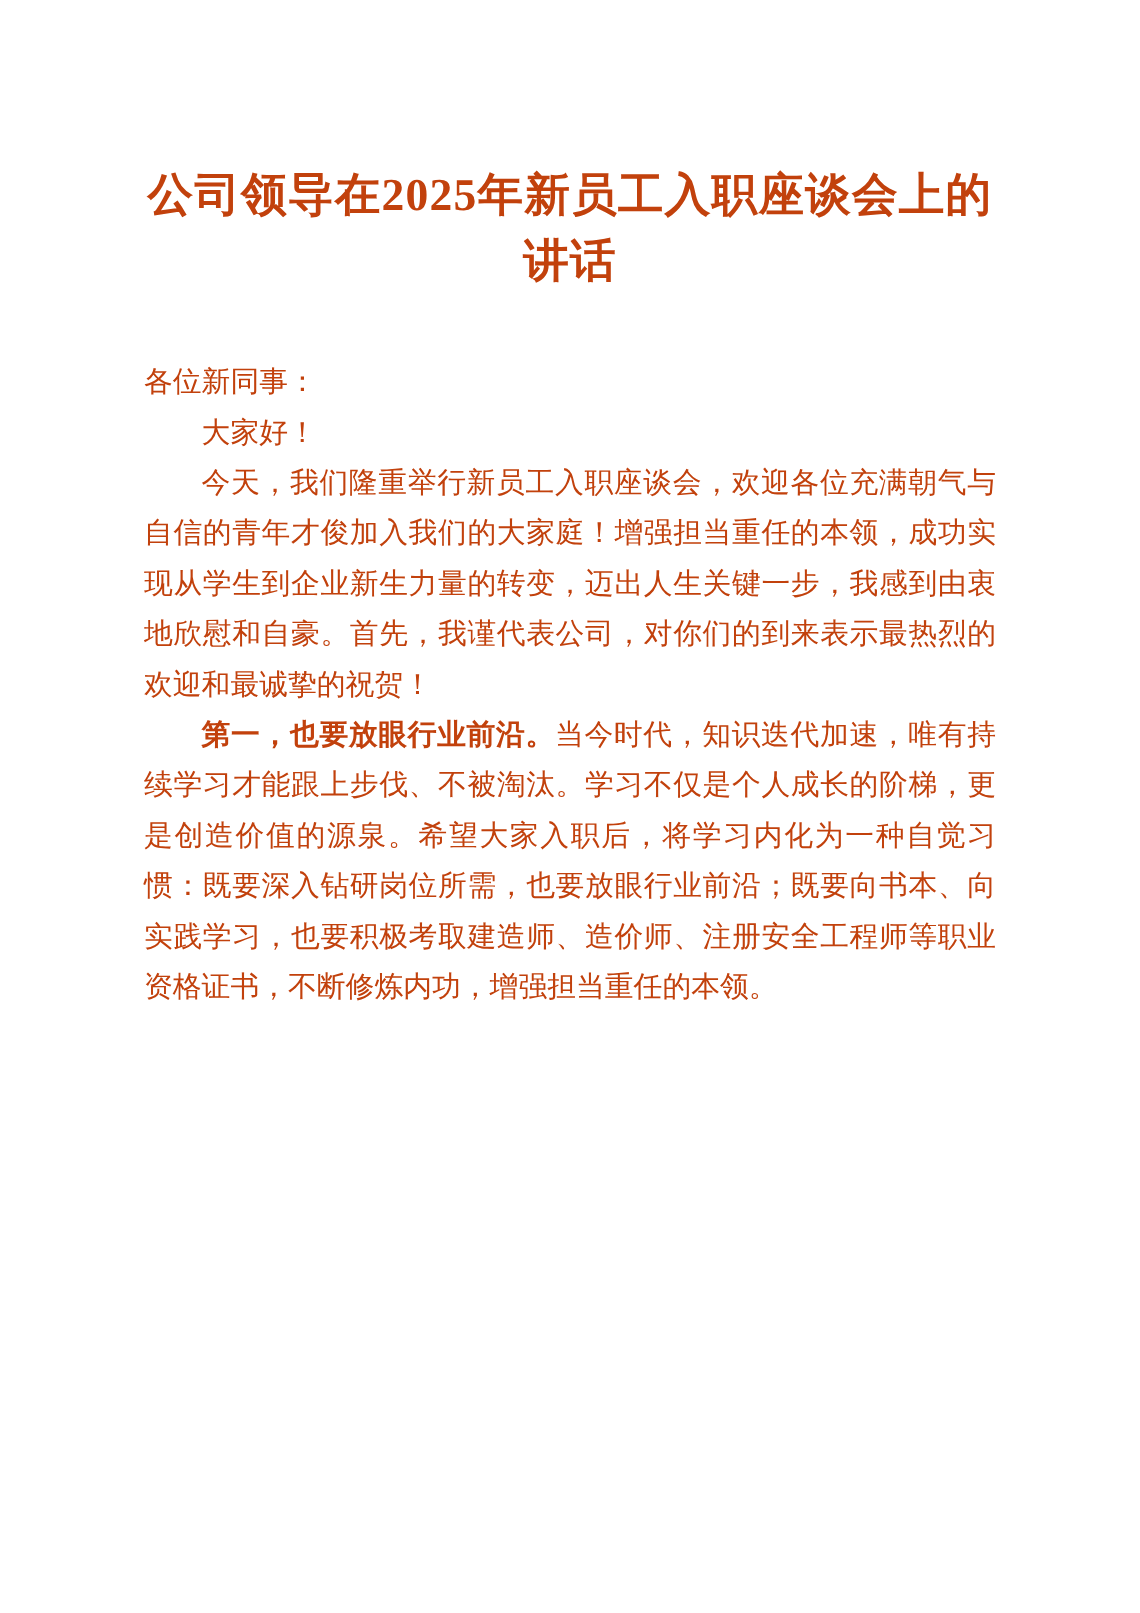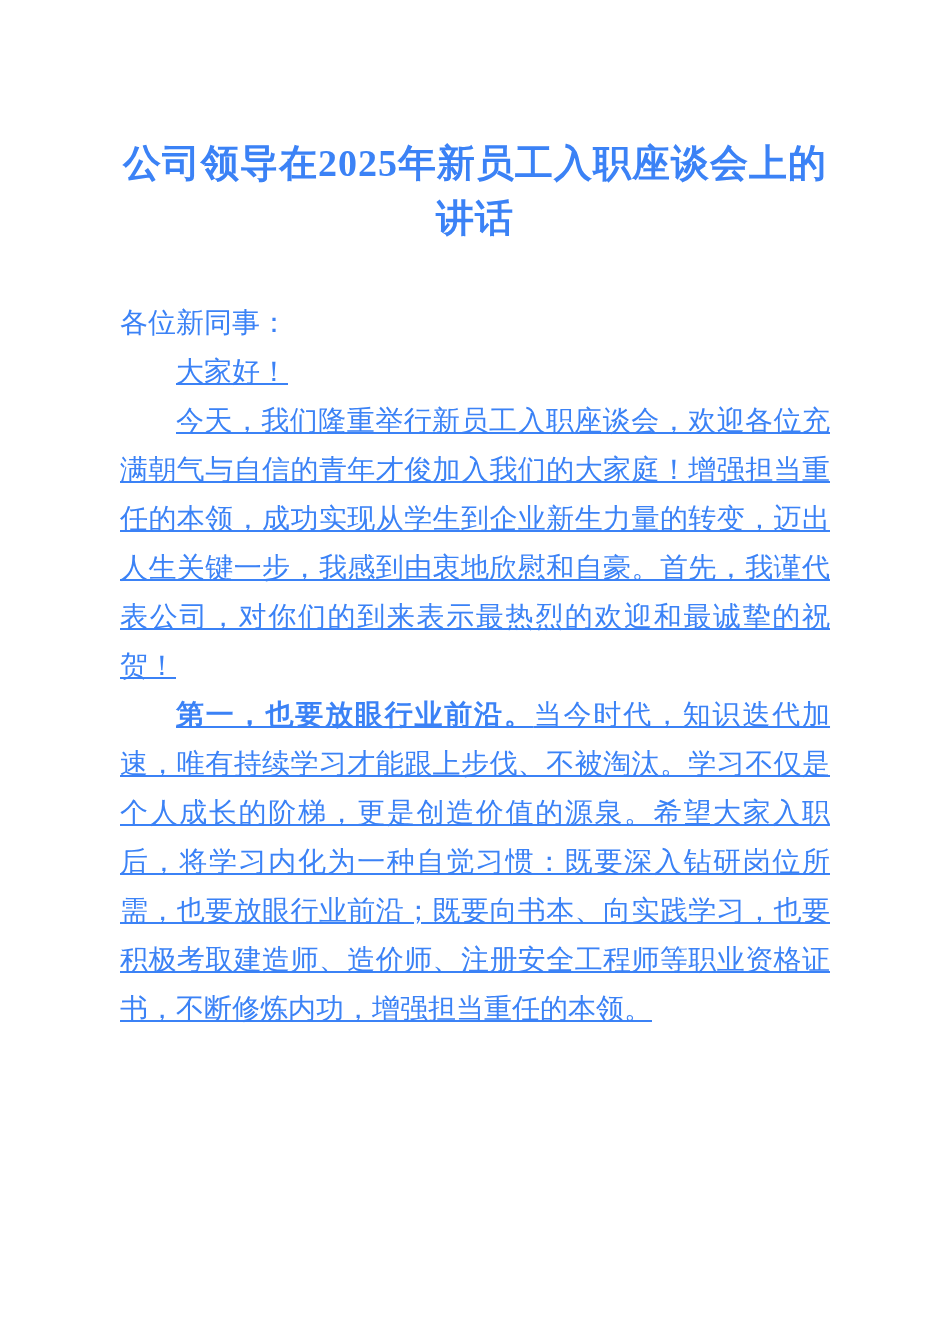--- a/index.html
+++ b/index.html
@@ -6,47 +6,46 @@
       margin: 0;
       padding: 0;
       background: #ffffff;
     }
     .page {
       position: relative;
       width: 950px;
       height: 1108px;
       box-sizing: border-box;
       background: #ffffff;
-      color: #3b82f6;
+      color: #c2410c;
       padding: 96px 120px 0 120px;
       font-family: "Liberation Serif", "DejaVu Serif", serif;
       overflow: hidden;
     }
     .doc-title {
       margin: 40px 0 52px 0;
       font-size: 38px;
       font-weight: bold;
       line-height: 1.45;
       text-align: center;
       letter-spacing: 1px;
       font-family: "Liberation Serif", "DejaVu Serif", serif;
     }
     .doc-body {
-      font-size: 28px;
+      font-size: 24px;
       line-height: 1.75;
     }
     .para {
       margin: 0;
       text-align: justify;
       text-justify: inter-ideograph;
       word-break: break-all;
     }
     .para.indent {
       text-indent: 2em;
-      text-decoration: underline;
     }
     .lead {
       font-weight: bold;
     }
   </style>
 </head>
 <body>
 
 <div class="page">
   <h1 class="doc-title">公司领导在2025年新员工入职座谈会上的讲话</h1>

